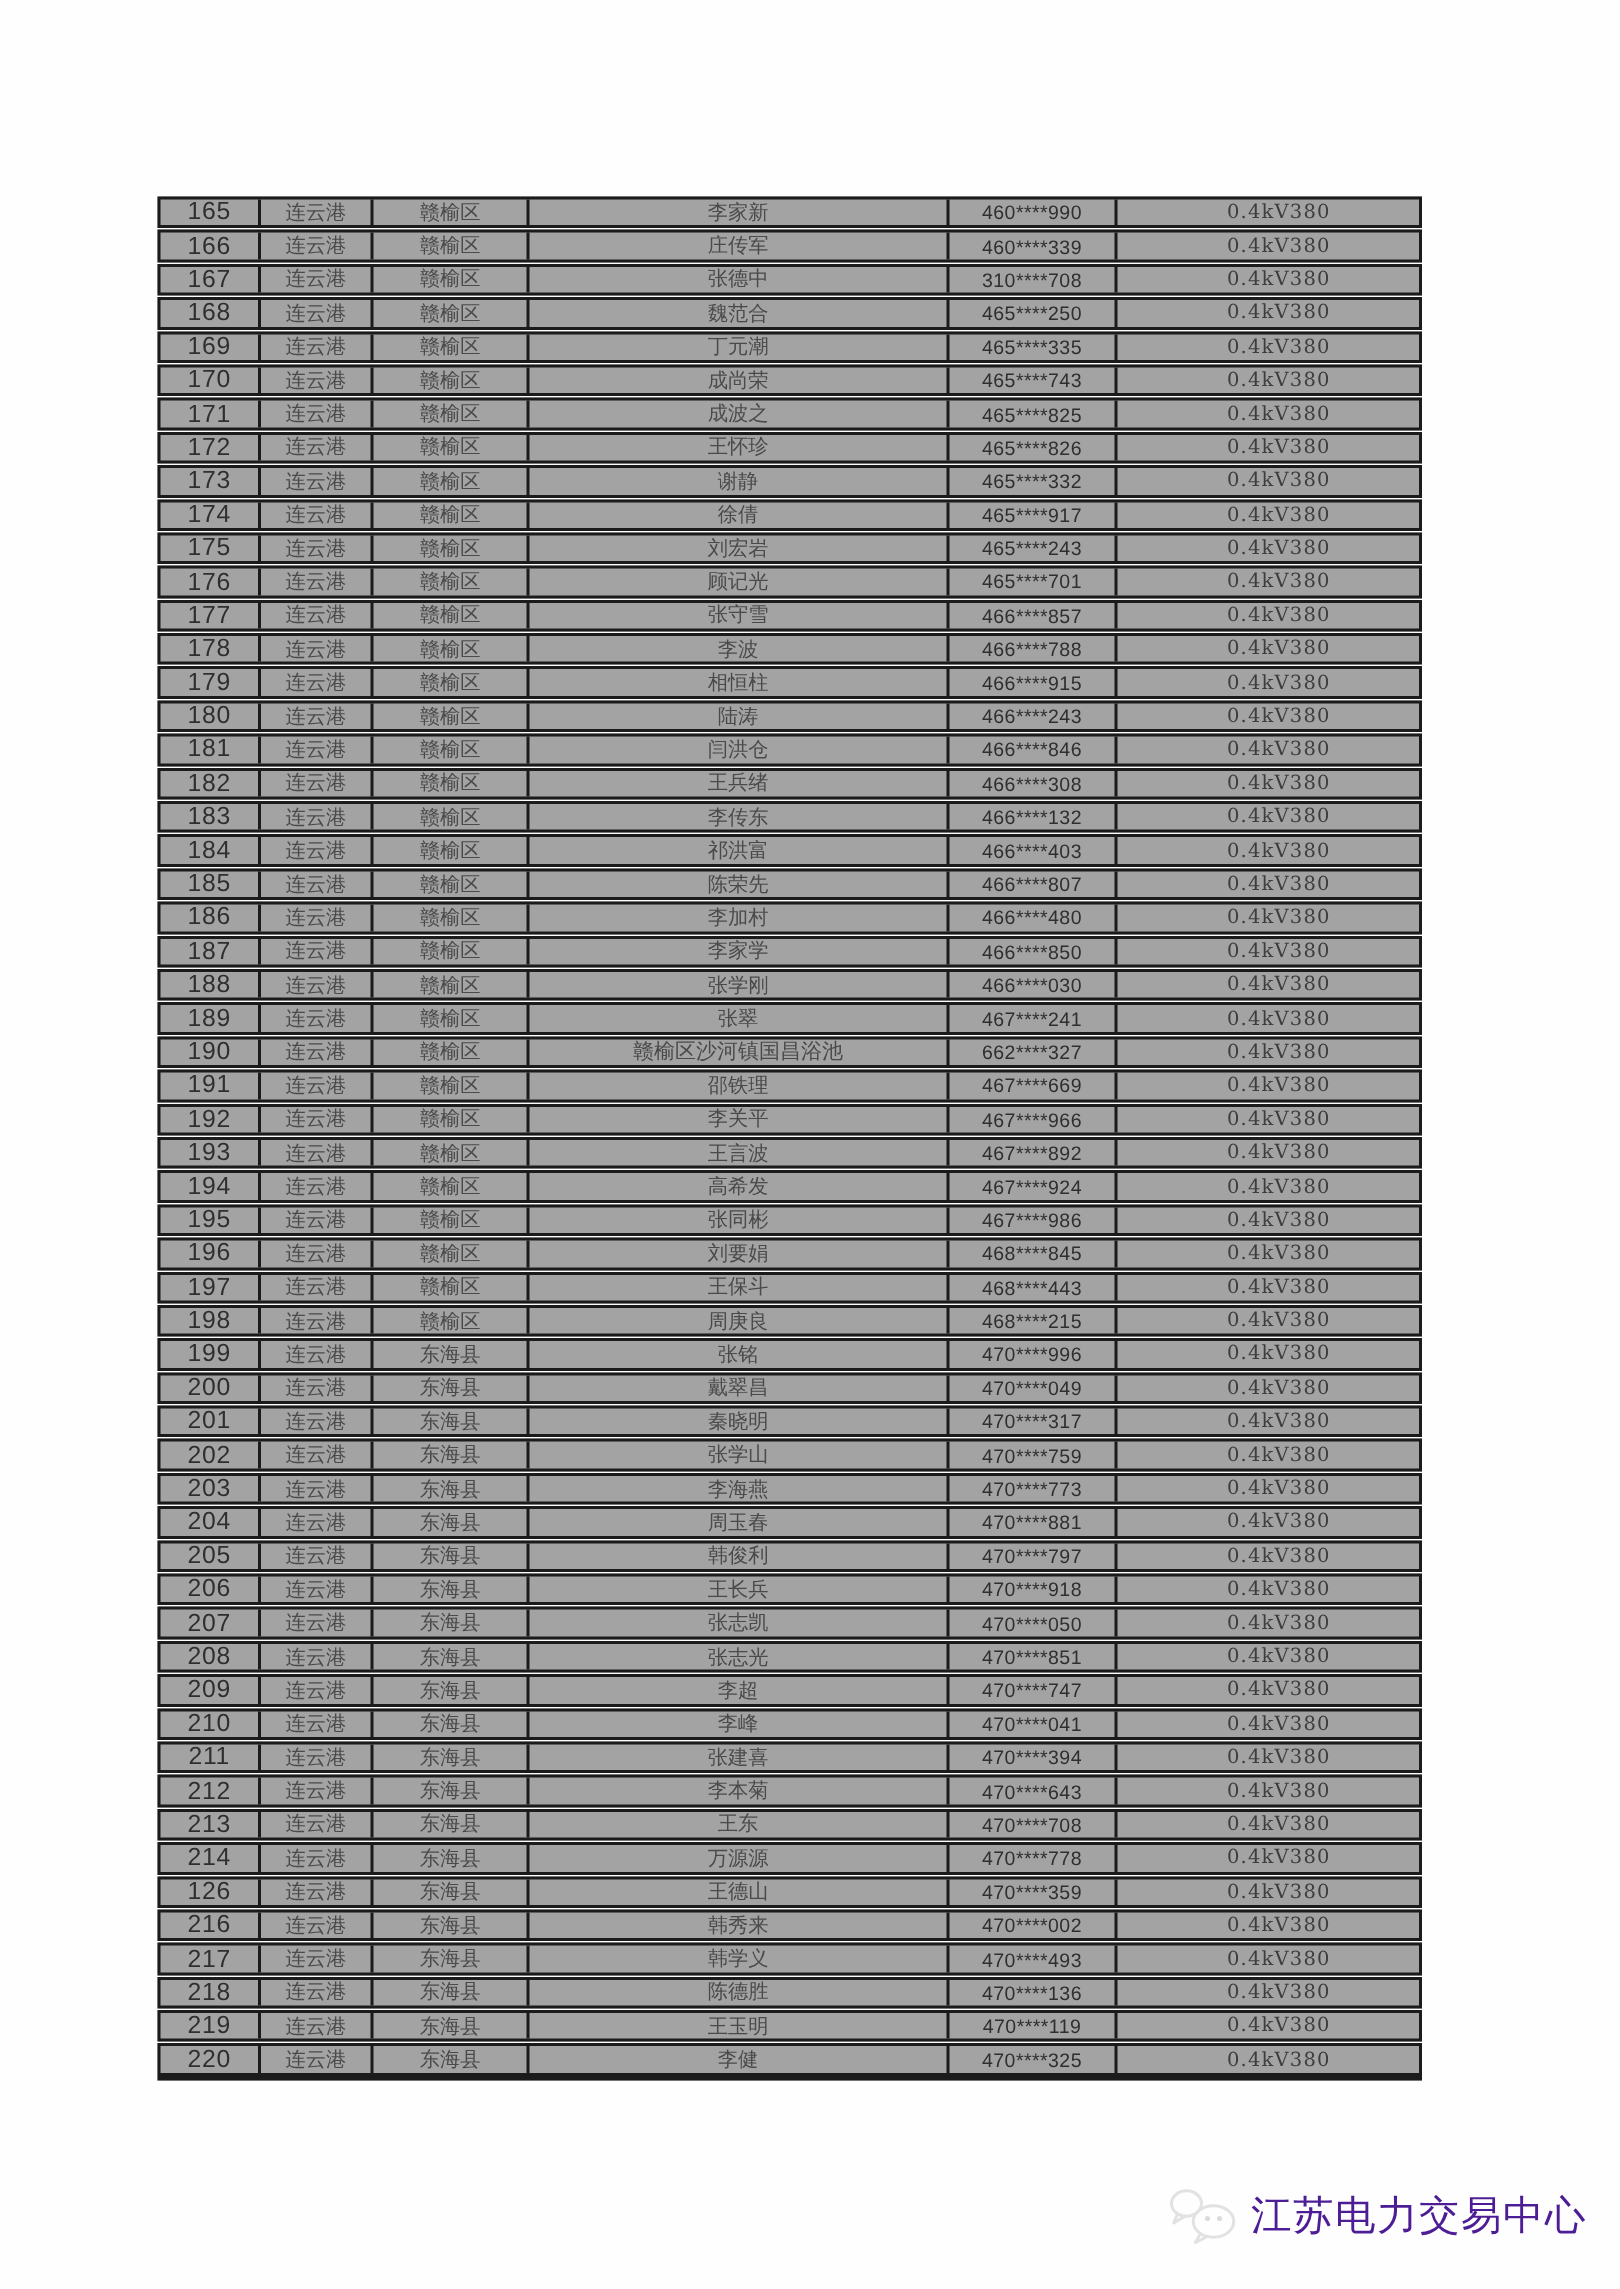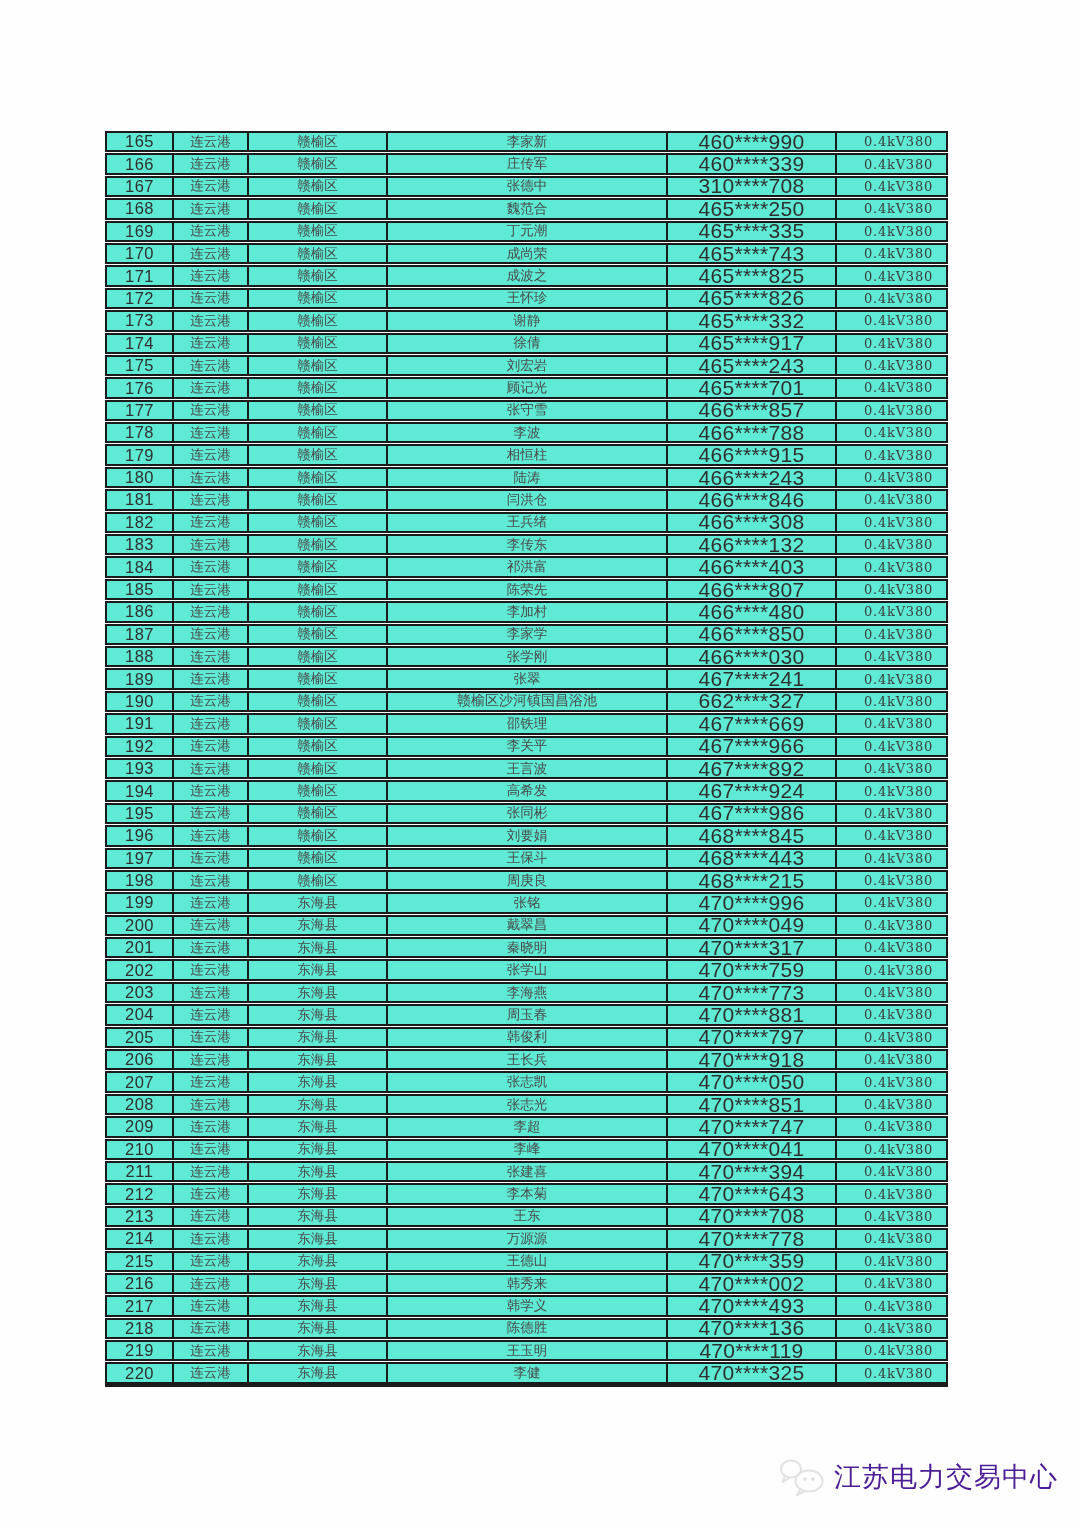--- a/index.html
+++ b/index.html
@@ -14,40 +14,40 @@
 
   .table {
     position:absolute; left:105px; top:131px; width:843px;
   }
   .row {
     display:flex;
     box-sizing:border-box;
     height:21.4px;
     margin-bottom:1px;
     border:2px solid #1b1b1b;
-    background:#5eead4;
+    background:#a3a3a3;
   }
   .row:last-child {
     height:24.4px;
     border-bottom-width:5px;
   }
   .c {
     box-sizing:border-box;
     border-right:2px solid #1b1b1b;
     display:flex; align-items:center; justify-content:center;
     overflow:hidden; white-space:nowrap;
     height:100%;
   }
   .c.no   { width:67px;  font-size:16.5px; color:#2f2f2f; letter-spacing:0.5px; }
   .c.city { width:75px; }
-  .c.dist { width:139px; }
+  .c.dist { width:104px; }
   .c.name { width:280px; }
   .c.city, .c.dist, .c.name { font-size:13.5px; color:#4a4a4a; }
   .c.name.shrink { font-size:14px; }
-  .c.acct { width:169px; font-size:21px; color:#2f2f2f; letter-spacing:0.3px; }
+  .c.acct { width:112px; font-size:13px; color:#2f2f2f; letter-spacing:0.3px; }
   .c.volt {
     flex:1; border-right:none;
     font-size:13px; color:#3d3d3d;
     font-family:"DejaVu Serif", serif;
     letter-spacing:0.8px;
     padding-left:14px;
   }
 
   .watermark {
     position:absolute; left:779px; top:1458px;
@@ -464,21 +464,21 @@
       </div>
       <div class="row">
         <div class="c no">214</div>
         <div class="c city">连云港</div>
         <div class="c dist">东海县</div>
         <div class="c name">万源源</div>
         <div class="c acct">470****778</div>
         <div class="c volt">0.4kV380</div>
       </div>
       <div class="row">
-        <div class="c no">215</div>
+        <div class="c no">126</div>
         <div class="c city">连云港</div>
         <div class="c dist">东海县</div>
         <div class="c name">王德山</div>
         <div class="c acct">470****359</div>
         <div class="c volt">0.4kV380</div>
       </div>
       <div class="row">
         <div class="c no">216</div>
         <div class="c city">连云港</div>
         <div class="c dist">东海县</div>

